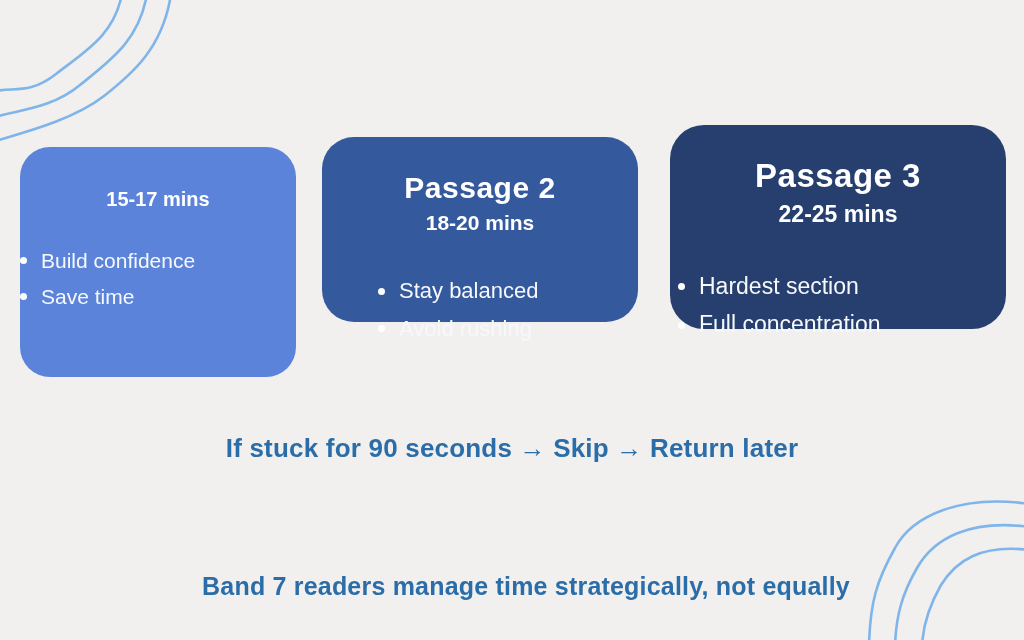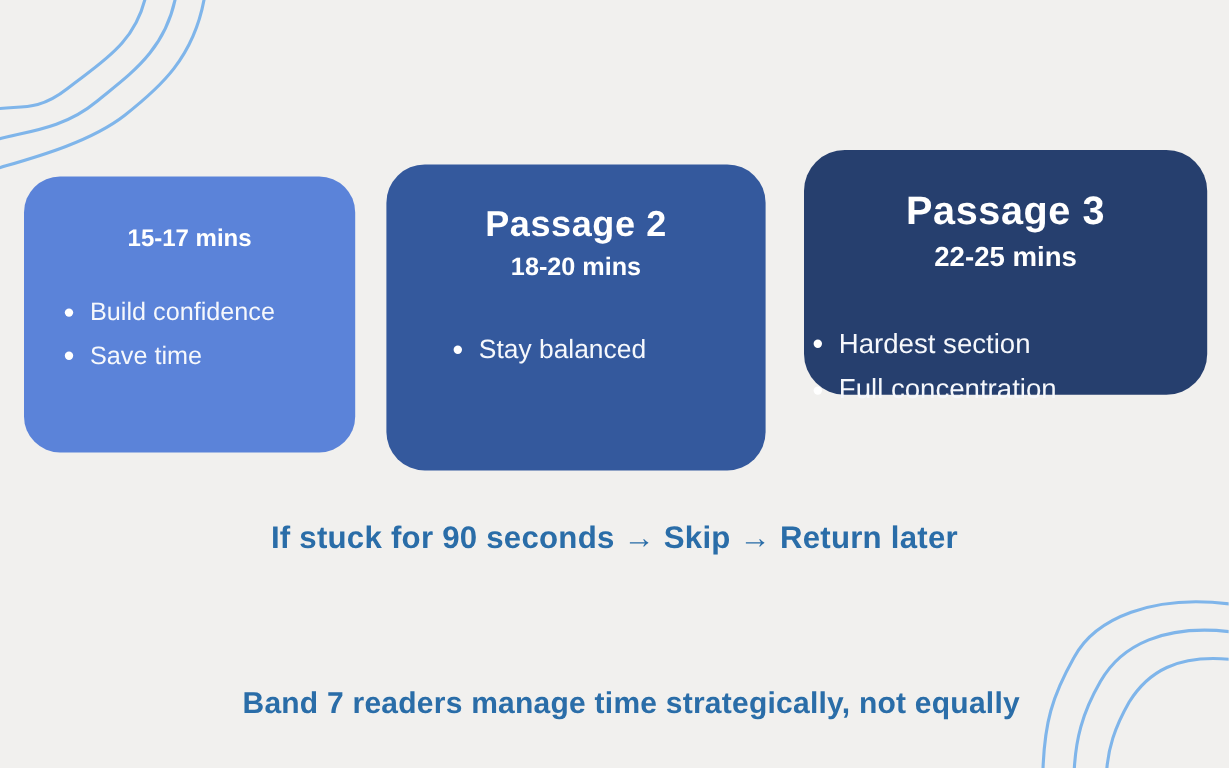--- a/index.html
+++ b/index.html
@@ -23,35 +23,35 @@
   }
 
   .card {
     position: absolute;
     color: #ffffff;
     border-radius: 30px;
     box-sizing: border-box;
     text-align: center;
   }
   #card-1 { left: 20px;  top: 147px; width: 276px; height: 230px; padding-top: 36px; }
-  #card-2 { left: 322px; top: 137px; width: 316px; height: 255px; padding-top: 33px; border-radius: 32px; }
+  #card-2 { left: 322px; top: 137px; width: 316px; height: 185px; padding-top: 33px; border-radius: 32px; }
   #card-3 { left: 670px; top: 125px; width: 336px; height: 204px; padding-top: 31px; border-radius: 34px; }
 
   .card-title { font-weight: 700; letter-spacing: 0.5px; line-height: 1.2; }
   #card-1 .card-title { font-size: 28px; }
   #card-2 .card-title { font-size: 30px; }
   #card-3 .card-title { font-size: 33px; }
 
   .card-time { font-weight: 700; margin-top: 5px; }
   #card-1 .card-time { font-size: 20px; }
   #card-2 .card-time { font-size: 21px; }
   #card-3 .card-time { font-size: 23px; }
 
   .bullet-list { text-align: left; margin-top: 36px; display: flex; flex-direction: column; gap: 9px; }
-  #card-1 .bullet-list { padding-left: 34px; margin-top: 36px; }
+  #card-1 .bullet-list { margin-top: 36px; }
   #card-2 .bullet-list { padding-left: 28px; margin-top: 42px; margin-left: 28px; }
   #card-3 .bullet-list { padding-left: 8px; margin-top: 44px; }
 
   .bullet-row { display: flex; align-items: center; }
   .bullet-dot {
     width: 7px; height: 7px; border-radius: 50%;
     background: #ffffff; margin-right: 14px; flex: 0 0 auto;
   }
   .bullet-text { font-weight: 400; color: #f6f8fc; line-height: 1.3; }
   #card-1 .bullet-text { font-size: 21px; }
@@ -98,20 +98,24 @@
 </div>
 
 <div id="card-2" class="card" style="background: rgb(52, 89, 157);">
   <div class="card-title">Passage 2</div>
   <div class="card-time">18-20 mins</div>
   <div class="bullet-list">
     <div class="bullet-row">
       <span class="bullet-dot"></span>
       <span class="bullet-text">Stay balanced</span>
     </div>
+    <div class="bullet-row">
+      <span class="bullet-dot"></span>
+      <span class="bullet-text">Avoid rushing</span>
+    </div>
   </div>
 </div>
 
 <div id="card-3" class="card" style="background: rgb(38, 63, 110);">
   <div class="card-title">Passage 3</div>
   <div class="card-time">22-25 mins</div>
   <div class="bullet-list">
     <div class="bullet-row">
       <span class="bullet-dot"></span>
       <span class="bullet-text">Hardest section</span>

